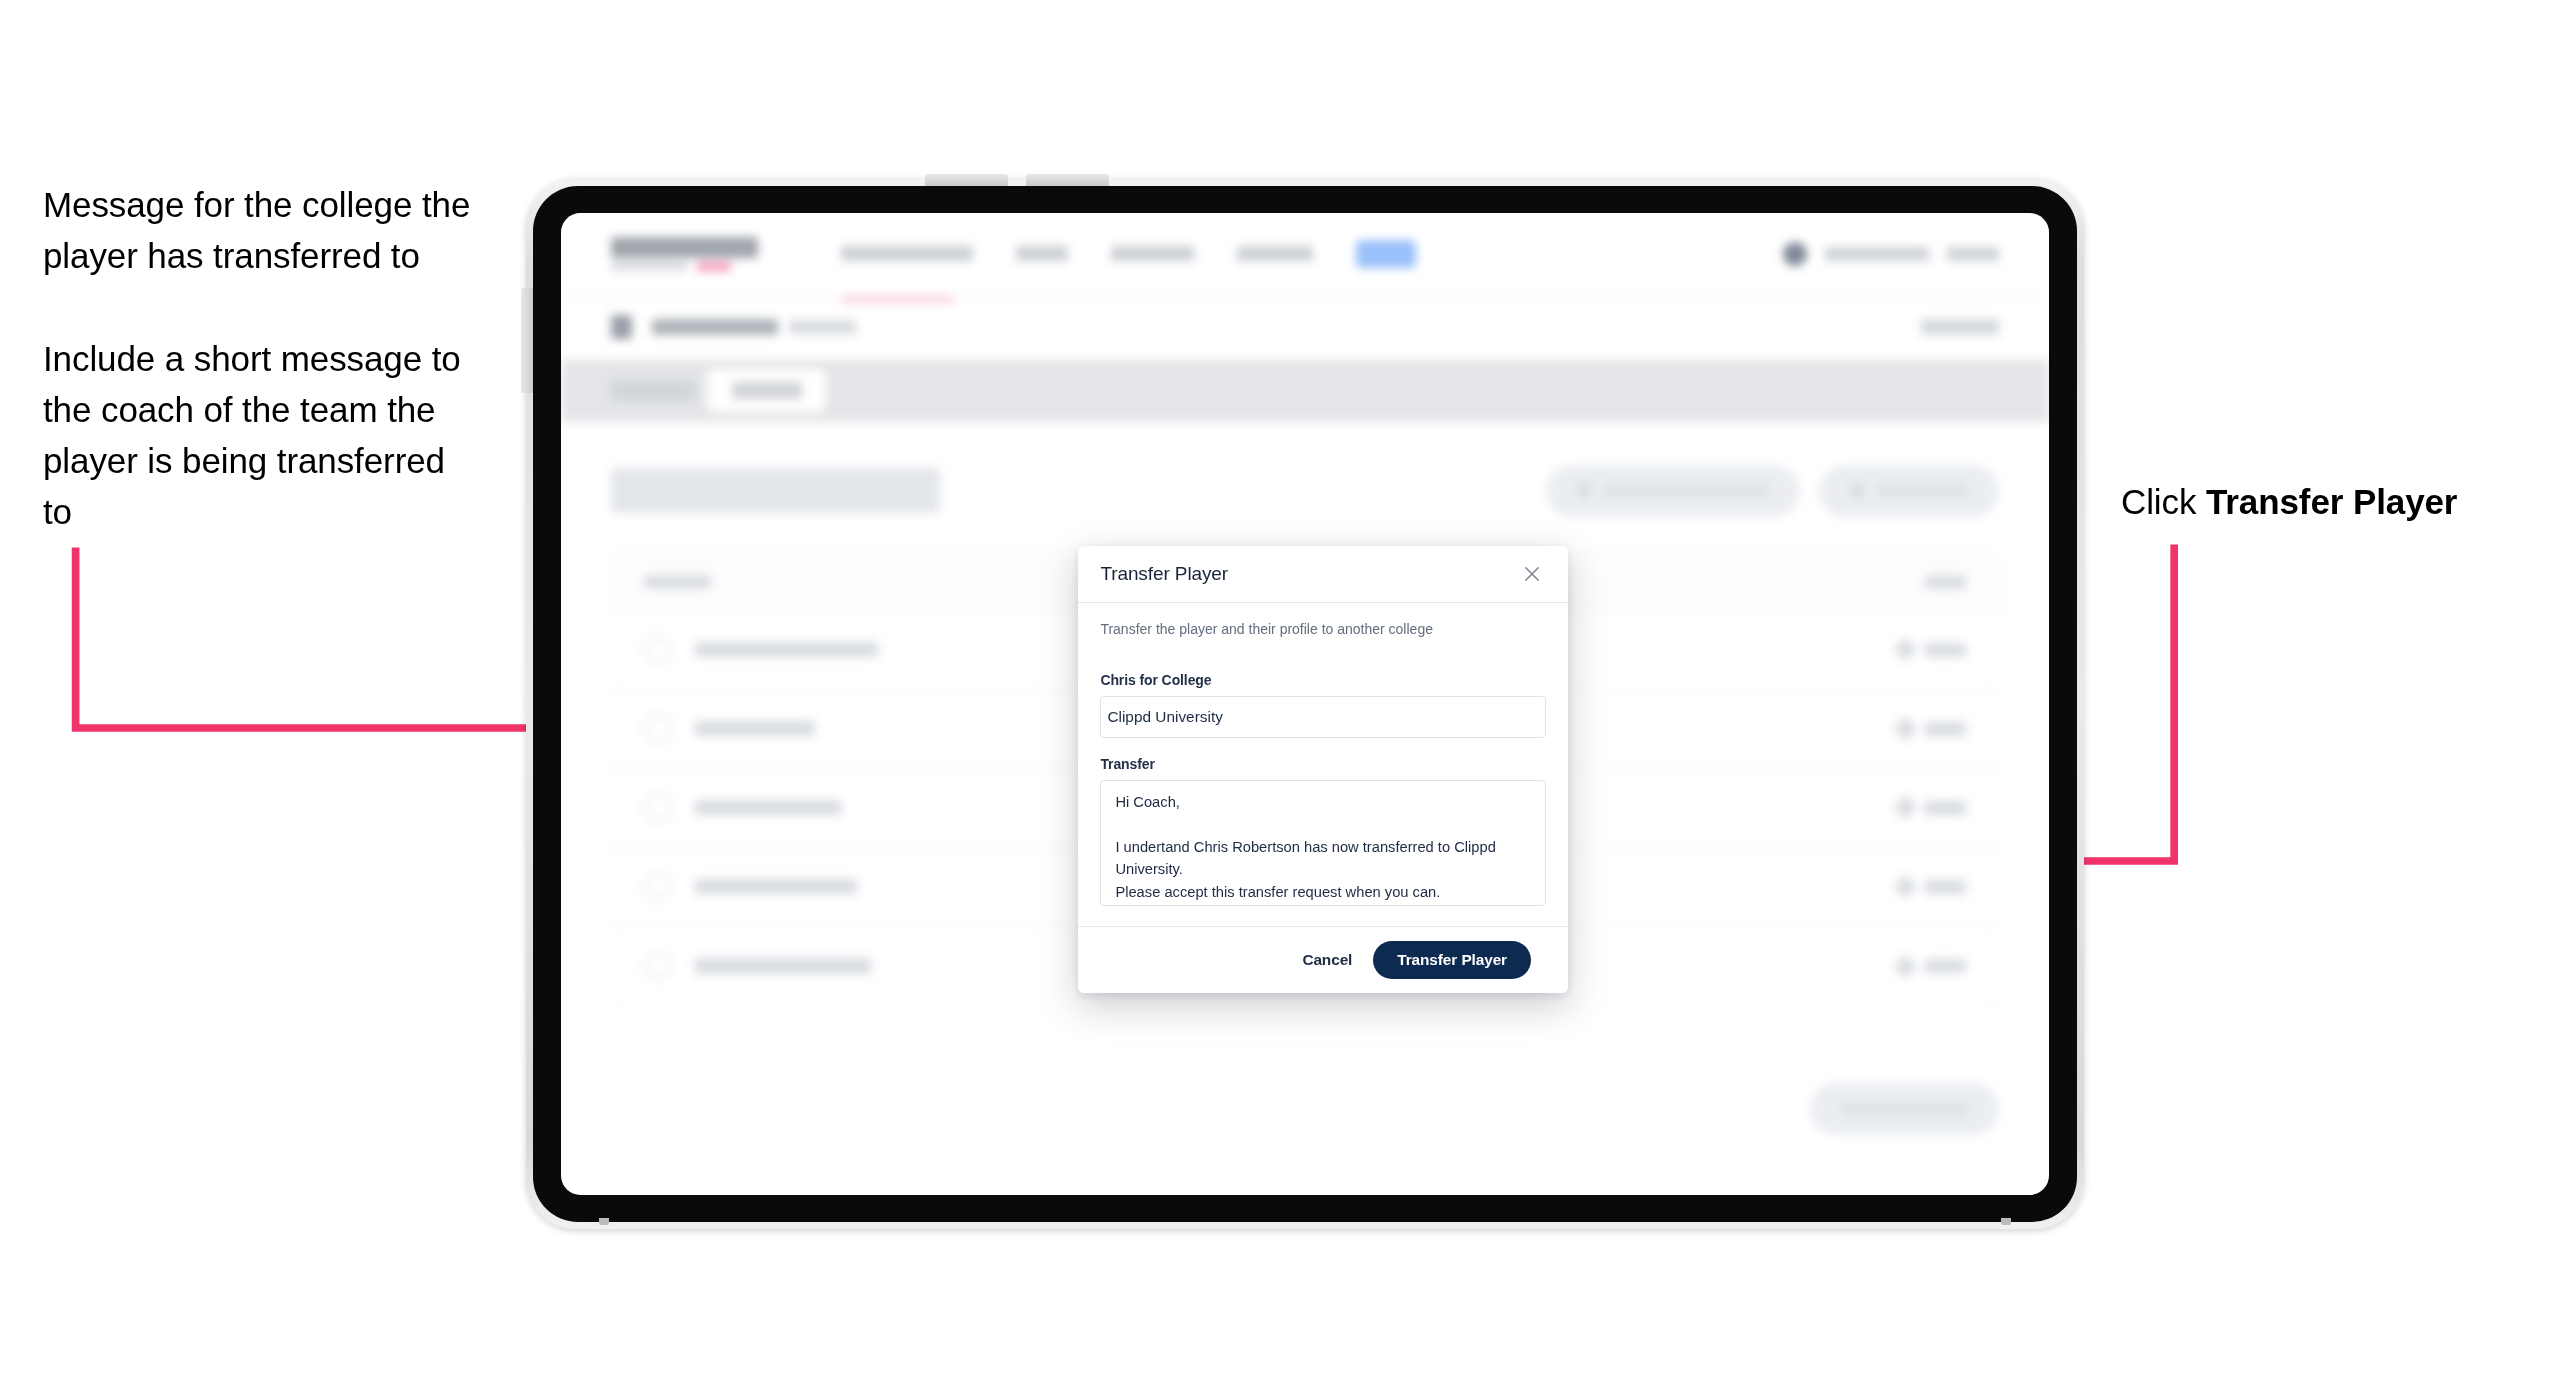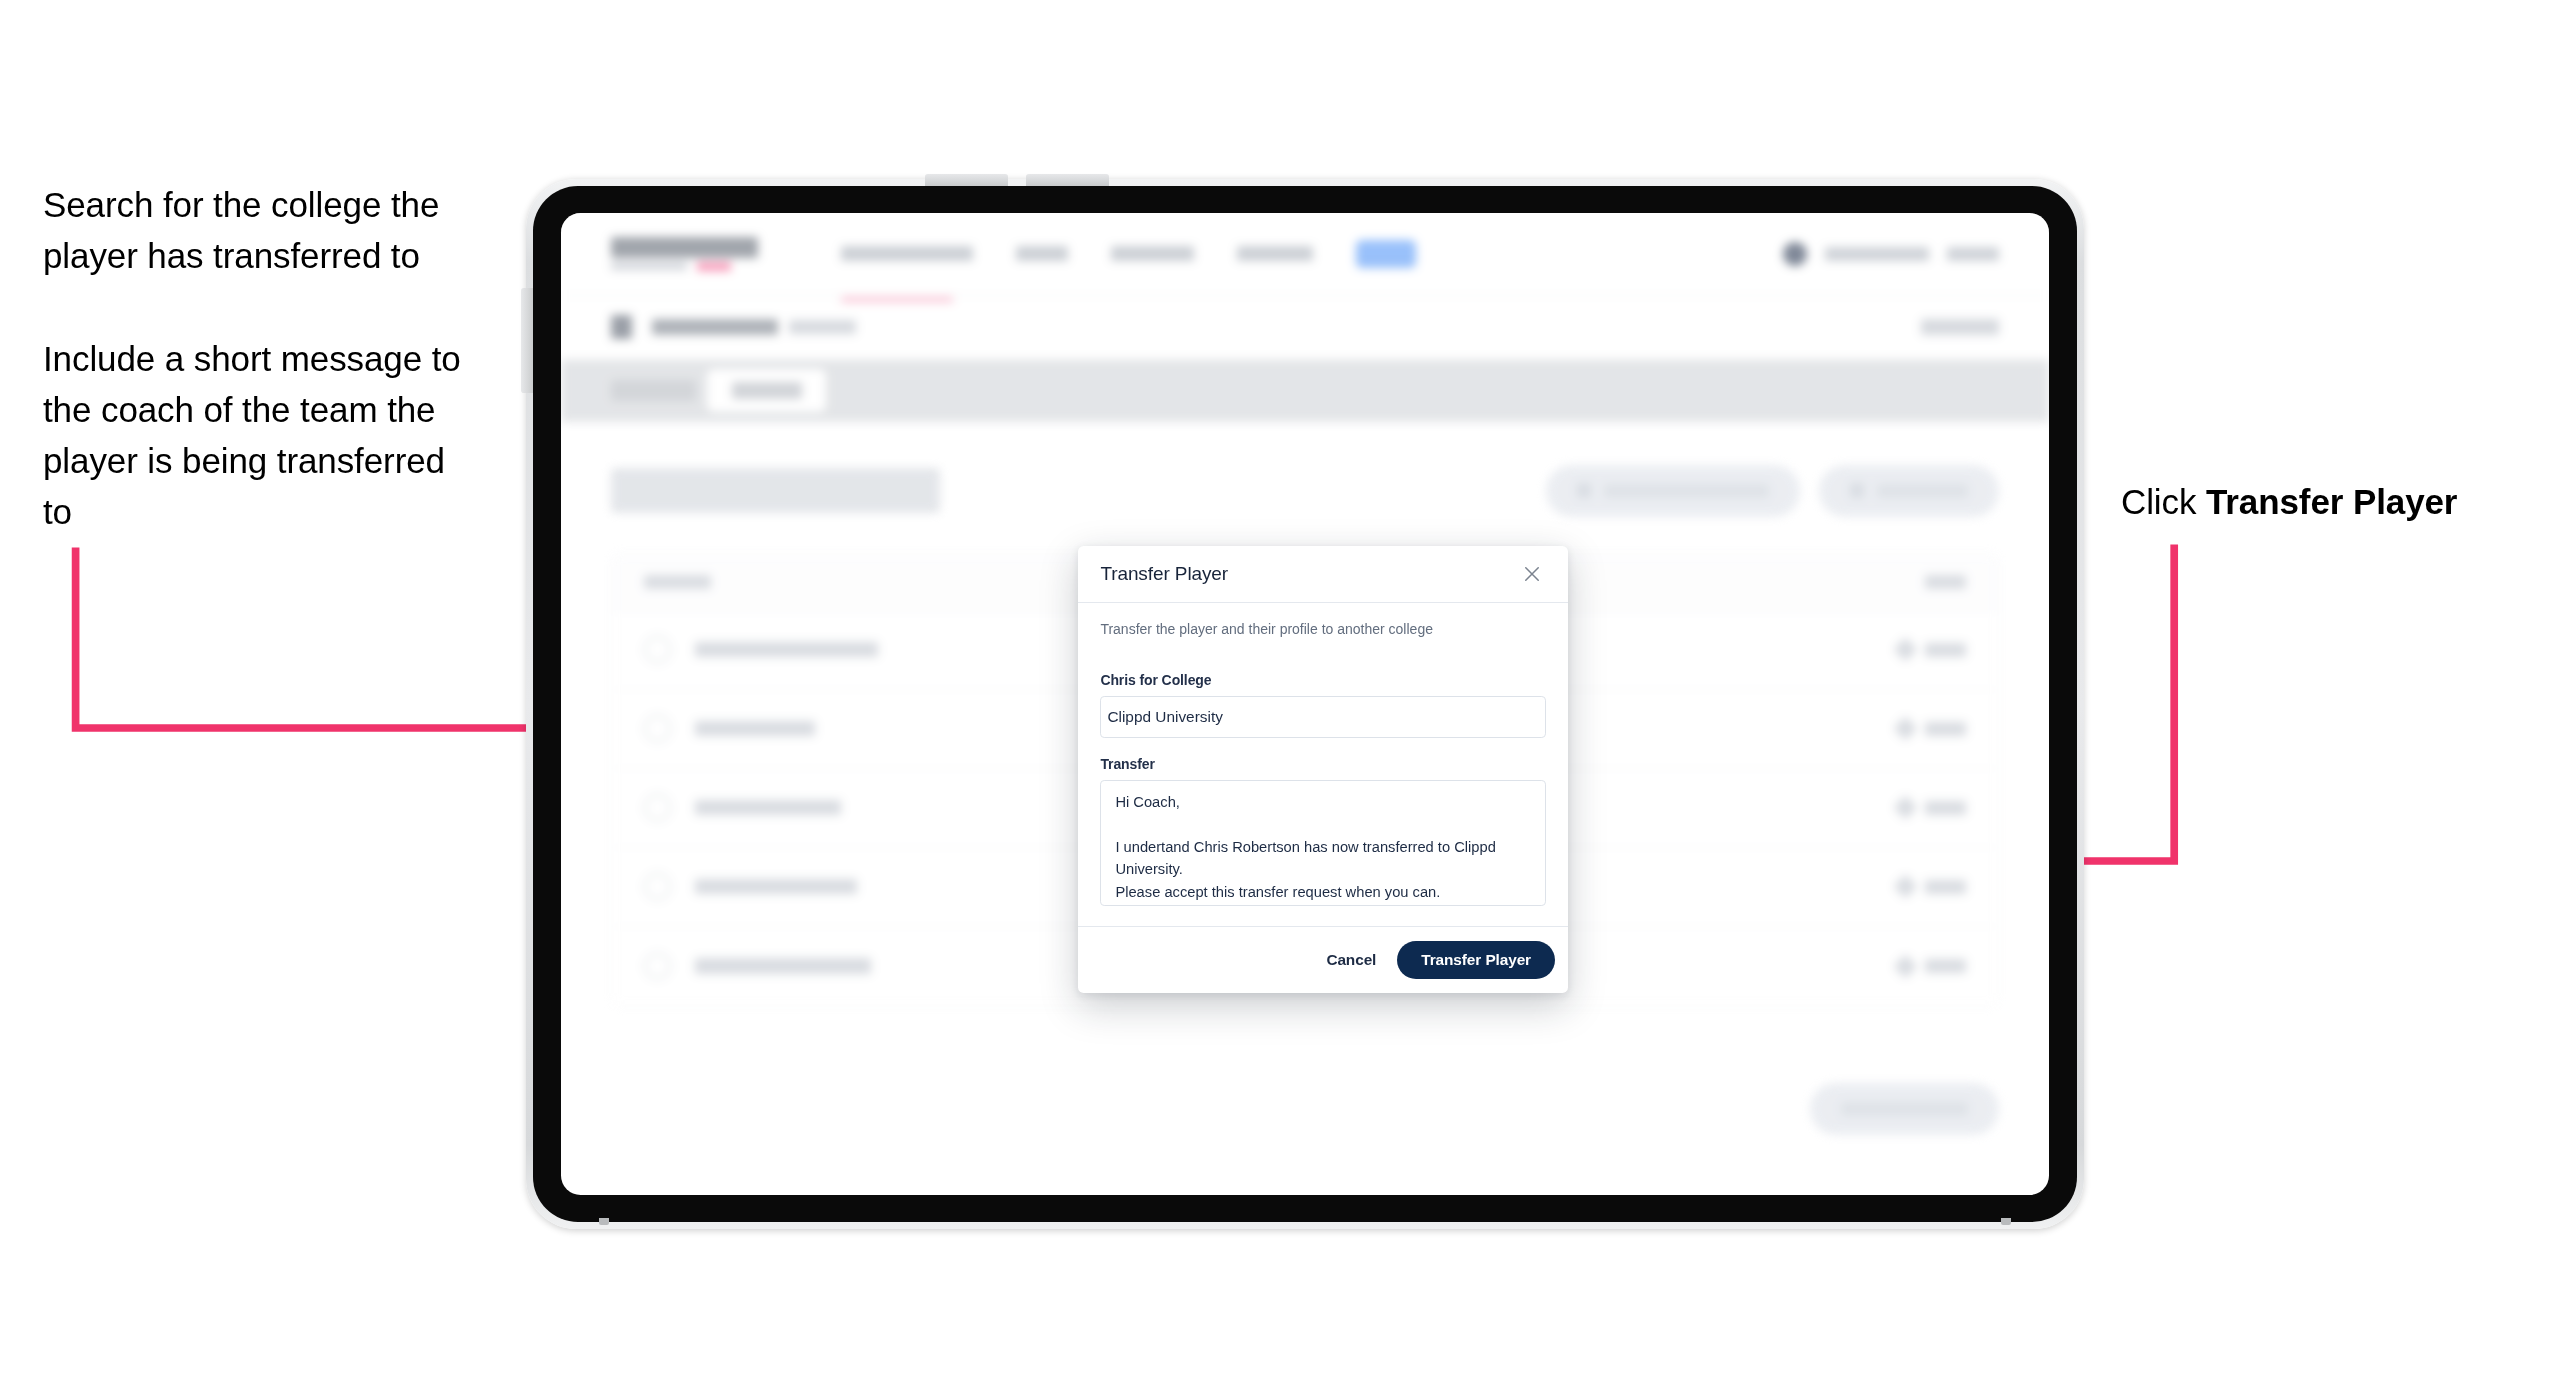--- a/index.html
+++ b/index.html
@@ -187,40 +187,40 @@
     display:flex; align-items:center;
   }
   .gap { height: 18px; }
   .text-area {
     width: 100%; height: 126px; border: 0.7px solid #dde2e9; border-radius: 4.2px;
     padding: 9.8px 14px; font-size: 14.7px; line-height: 1.52; color:#1d2b44;
     font-family: "Liberation Sans", sans-serif; background:#fff; outline:none;
     resize:none; overflow:hidden; white-space: pre-wrap;
   }
   .modal-footer {
-    border-top: 0.7px solid #e4e8ee; padding: 14px 13px;
+    border-top: 0.7px solid #e4e8ee; padding: 14px 37px;
     display:flex; align-items:center; justify-content:flex-end; gap: 21px;
   }
   .btn-cancel {
     font-size: 15.4px; color:#1d2b44; font-weight:700; background:none;
     border:none; cursor:pointer; font-family:"Liberation Sans", sans-serif;
     letter-spacing:-0.1px;
   }
   .btn-primary {
     background:#0d2a50; color:#fff; border:none; border-radius: 21px;
     height: 38px; padding: 0 24px; font-size: 15.4px; font-weight:700;
     cursor:pointer; font-family:"Liberation Sans", sans-serif; letter-spacing:-0.1px;
   }
 </style>
 </head>
 <body>
 
 <div class="stage">
 
-  <div class="annot" id="annot-left-1">Search for the college the player has transferred to</div>
+  <div class="annot" id="annot-left-1">Message for the college the player has transferred to</div>
   <div class="annot" id="annot-right-1">
     <span>Click </span><b>Transfer Player</b>
   </div>
 
   <div class="annot" id="annot-left-2">Include a short message to the coach of the team the player is being transferred to</div>
 
   <svg class="connector" id="connector-left" width="994" height="238" viewBox="0 0 1420 340">
     <path d="M 28 22 L 28 280 L 1370 280" fill="none" stroke="#F0336B" stroke-width="11"></path>
     <path d="M 1338 248 L 1392 280 L 1338 312" fill="none" stroke="#F0336B" stroke-width="11" stroke-linecap="round" stroke-linejoin="round"></path>
   </svg>

